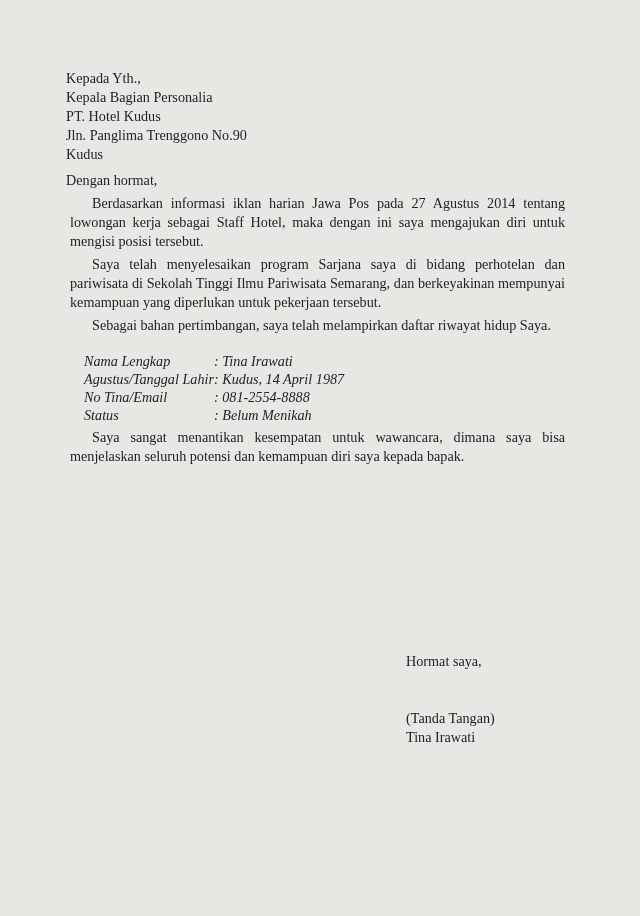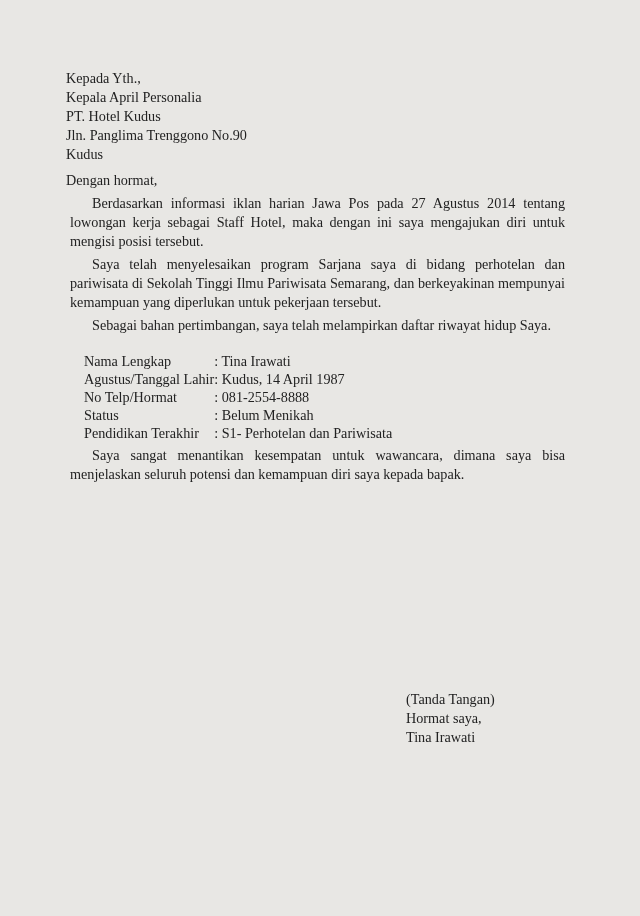--- a/index.html
+++ b/index.html
@@ -29,20 +29,21 @@
     .gap-sm { margin-top: 17px; }
     .para {
       margin: 4px;
       text-align: justify;
       text-indent: 22px;
     }
     .bio {
       margin-top: 17px;
       margin-left: 18px;
       border-collapse: collapse;
+      font-style: italic;
     }
     .bio td {
       padding: 0;
       vertical-align: top;
       white-space: nowrap;
       line-height: 18px;
     }
     .bio td.label { width: 122px; }
     .closing {
       position: absolute;
@@ -52,21 +53,21 @@
     }
     .closing .sig { margin-top: 38px; }
   </style>
 </head>
 <body>
 
 <div class="page">
 
   <div class="block">
     <span class="line">Kepada Yth.,</span>
-    <span class="line">Kepala April Personalia</span>
+    <span class="line">Kepala Bagian Personalia</span>
     <span class="line">PT. Hotel Kudus</span>
     <span class="line">Jln. Panglima Trenggono No.90</span>
     <span class="line">Kudus</span>
   </div>
 
   <p class="block gap-1">Dengan hormat,</p>
 
   <p class="para gap-sm">Berdasarkan informasi iklan harian Jawa Pos pada 27 Agustus 2014 tentang lowongan kerja sebagai Staff Hotel, maka dengan ini saya mengajukan diri untuk mengisi posisi tersebut.</p>
   <p class="para gap-sm">Saya telah menyelesaikan program Sarjana saya di bidang perhotelan dan pariwisata di Sekolah Tinggi Ilmu Pariwisata Semarang, dan berkeyakinan mempunyai kemampuan yang diperlukan untuk pekerjaan tersebut.</p>
   <p class="para gap-sm">Sebagai bahan pertimbangan, saya telah melampirkan daftar riwayat hidup Saya.</p>
@@ -75,34 +76,30 @@
     <tbody>
         <tr>
       <td class="label">Nama Lengkap</td>
       <td>: Tina Irawati</td>
     </tr>
     <tr>
       <td class="label">Agustus/Tanggal Lahir</td>
       <td>: Kudus, 14 April 1987</td>
     </tr>
     <tr>
-      <td class="label">No Telp/Hormat</td>
+      <td class="label">No Tina/Email</td>
       <td>: 081-2554-8888</td>
     </tr>
     <tr>
       <td class="label">Status</td>
       <td>: Belum Menikah</td>
-    </tr>
-    <tr>
-      <td class="label">Pendidikan Terakhir</td>
-      <td>: S1- Perhotelan dan Pariwisata</td>
     </tr>
   </tbody>
     </table>
 
   <p class="para gap-sm">Saya sangat menantikan kesempatan untuk wawancara, dimana saya bisa menjelaskan seluruh potensi dan kemampuan diri saya kepada bapak.</p>
 </div>
 
 <div class="closing">
+  <span class="line">Hormat saya,</span>
   <span class="line sig">(Tanda Tangan)</span>
-  <span class="line">Hormat saya,</span>
   <span class="line">Tina Irawati</span>
 </div>
 
 </body></html>

